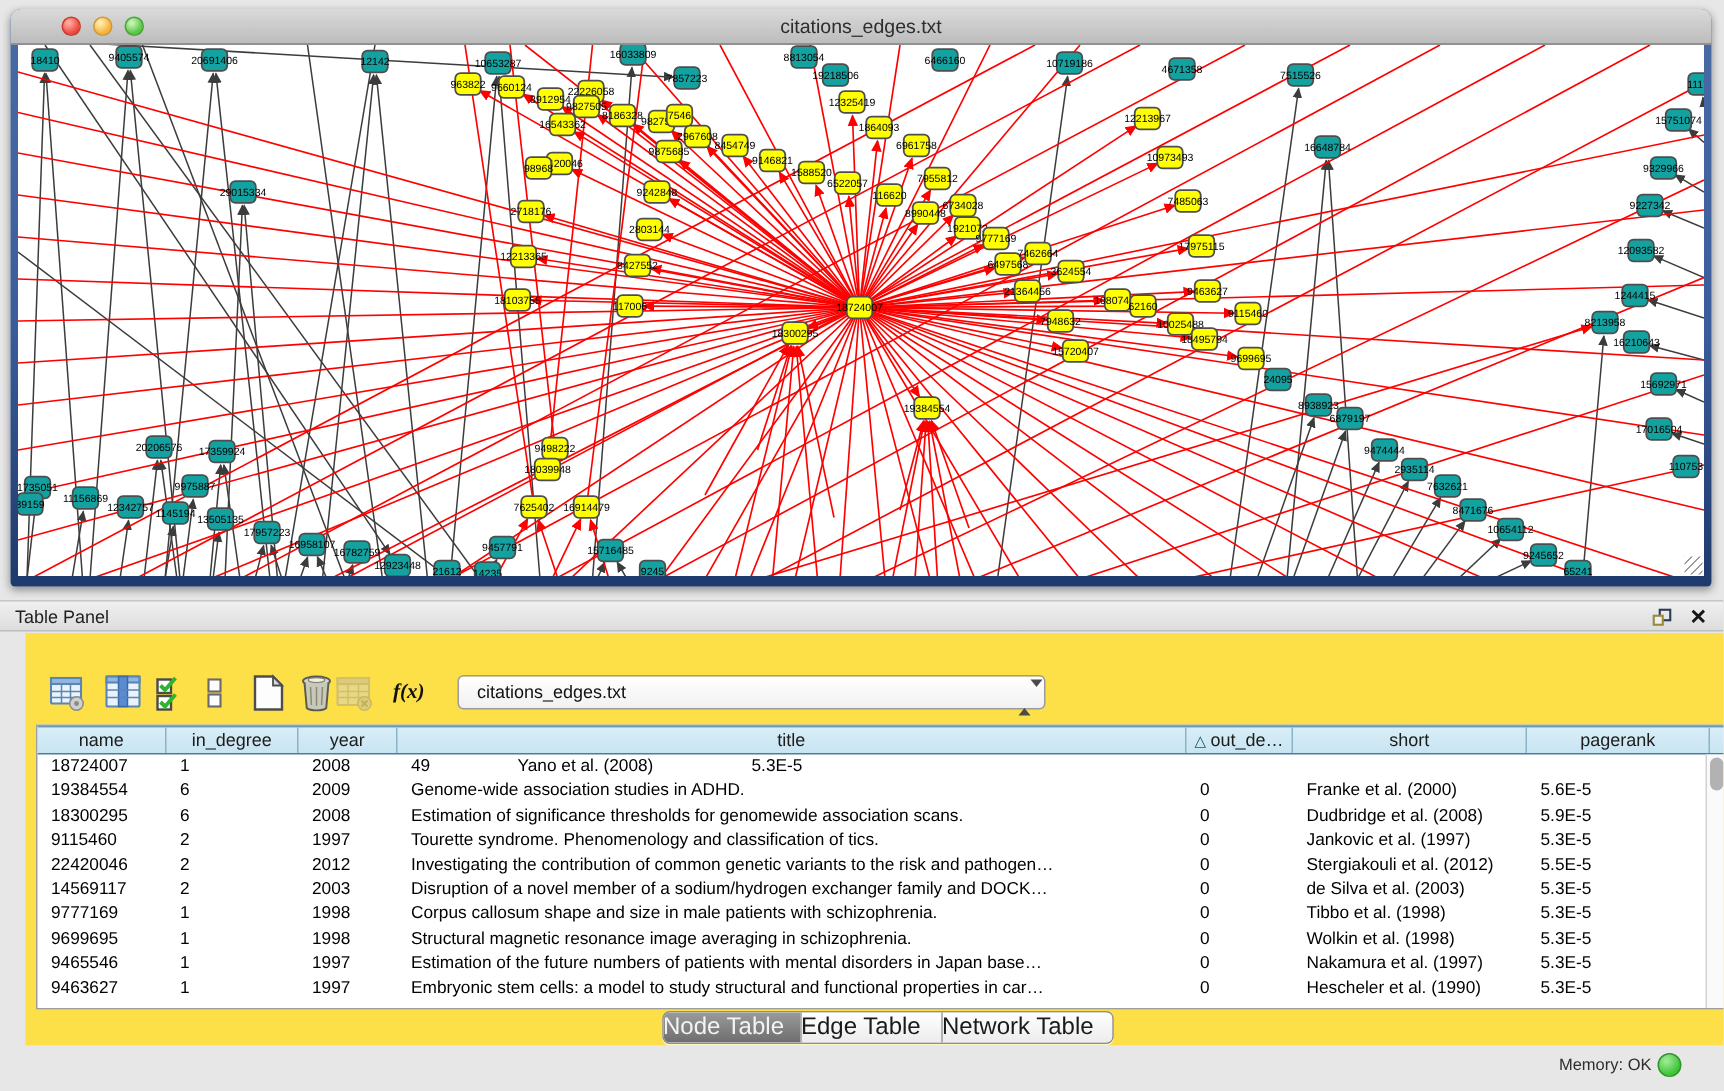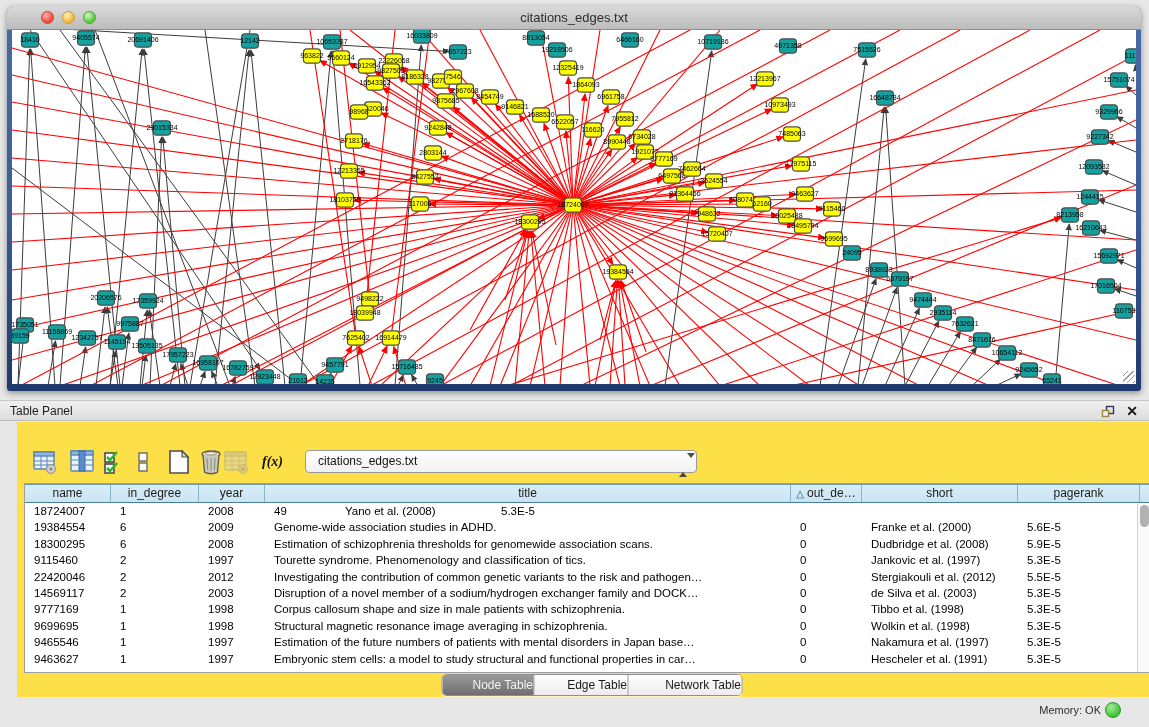--- a/index.html
+++ b/index.html
@@ -53,21 +53,21 @@
     font-size:12px;line-height:17px;color:#1c1c1c;white-space:nowrap;overflow:hidden;cursor:pointer;}
   .sort-tri{font-size:10px;color:#17546e;margin-right:3px;}
   .tr{display:flex;height:16.4px;font-size:11.5px;line-height:16.4px;color:#000;cursor:default;}
   .td{box-sizing:border-box;padding-left:9px;white-space:nowrap;overflow:hidden;}
   .vscroll{position:absolute;right:0;top:19px;bottom:0;width:14px;background:#fafafa;border-left:1px solid #d2d2d2;}
   .vthumb{position:absolute;left:2px;top:2px;width:9px;height:22px;border-radius:5px;background:#b2b2b2;cursor:pointer;}
 
   
   .tabs{position:absolute;left:50%;top:252px;transform:translateX(-50%);display:flex;height:20px;
     border:1px solid #8e8e8e;border-radius:5px;overflow:hidden;background:#fff;box-shadow:0 1px 0 rgba(255,255,255,.7);}
-  .tab{font-size:12px;line-height:20px;text-align:right;cursor:pointer;
+  .tab{font-size:16px;line-height:20px;text-align:left;cursor:pointer;
     background:linear-gradient(#ffffff,#ececec);color:#1a1a1a;}
   .tab + .tab{border-left:1px solid #9a9a9a;}
   .tab.sel{background:linear-gradient(#9a9a9a,#6e6e6e);color:#f3f3f3;}
 
   
   .statusbar{position:absolute;left:0;top:697px;width:1149px;height:30px;background:#e7e7e7;}
   .mem-label{position:absolute;right:48px;top:7px;font-size:11px;color:#2e2e2e;}
   .mem-dot{position:absolute;right:28px;top:5px;width:14px;height:14px;border-radius:50%;
     background:radial-gradient(circle at 35% 30%,#96e88c 10%,#3dc337 70%);border:1px solid #2f942a;
     border:1px solid #2f942a;}
@@ -846,21 +846,21 @@
             <div class="td" style="width: 66px;">2009</div>
             <div class="td" style="width: 526px;">Genome-wide association studies in ADHD.</div>
             <div class="td" style="width: 71px;">0</div>
             <div class="td" style="width: 156px;">Franke et al. (2000)</div>
             <div class="td" style="width: 122px;">5.6E-5</div>
           </div>
           <div class="tr">
             <div class="td" style="width: 86px;">18300295</div>
             <div class="td" style="width: 88px;">6</div>
             <div class="td" style="width: 66px;">2008</div>
-            <div class="td" style="width: 526px;">Estimation of schizophrenia thresholds for genomewide association scans.</div>
+            <div class="td" style="width: 526px;">Estimation of significance thresholds for genomewide association scans.</div>
             <div class="td" style="width: 71px;">0</div>
             <div class="td" style="width: 156px;">Dudbridge et al. (2008)</div>
             <div class="td" style="width: 122px;">5.9E-5</div>
           </div>
           <div class="tr">
             <div class="td" style="width: 86px;">9115460</div>
             <div class="td" style="width: 88px;">2</div>
             <div class="td" style="width: 66px;">1997</div>
             <div class="td" style="width: 526px;">Tourette syndrome. Phenomenology and classification of tics.</div>
             <div class="td" style="width: 71px;">0</div>
@@ -911,21 +911,21 @@
             <div class="td" style="width: 71px;">0</div>
             <div class="td" style="width: 156px;">Nakamura et al. (1997)</div>
             <div class="td" style="width: 122px;">5.3E-5</div>
           </div>
           <div class="tr">
             <div class="td" style="width: 86px;">9463627</div>
             <div class="td" style="width: 88px;">1</div>
             <div class="td" style="width: 66px;">1997</div>
             <div class="td" style="width: 526px;">Embryonic stem cells: a model to study structural and functional properties in car…</div>
             <div class="td" style="width: 71px;">0</div>
-            <div class="td" style="width: 156px;">Hescheler et al. (1991)</div>
+            <div class="td" style="width: 156px;">Hescheler et al. (1990)</div>
             <div class="td" style="width: 122px;">5.3E-5</div>
           </div>
         </div>
       <div class="vscroll">
         <div class="vthumb"></div>
       </div>
     </div>
 
     <div class="tabs" id="tabs">
         <div class="tab sel" style="width: 91px;">Node Table</div>

